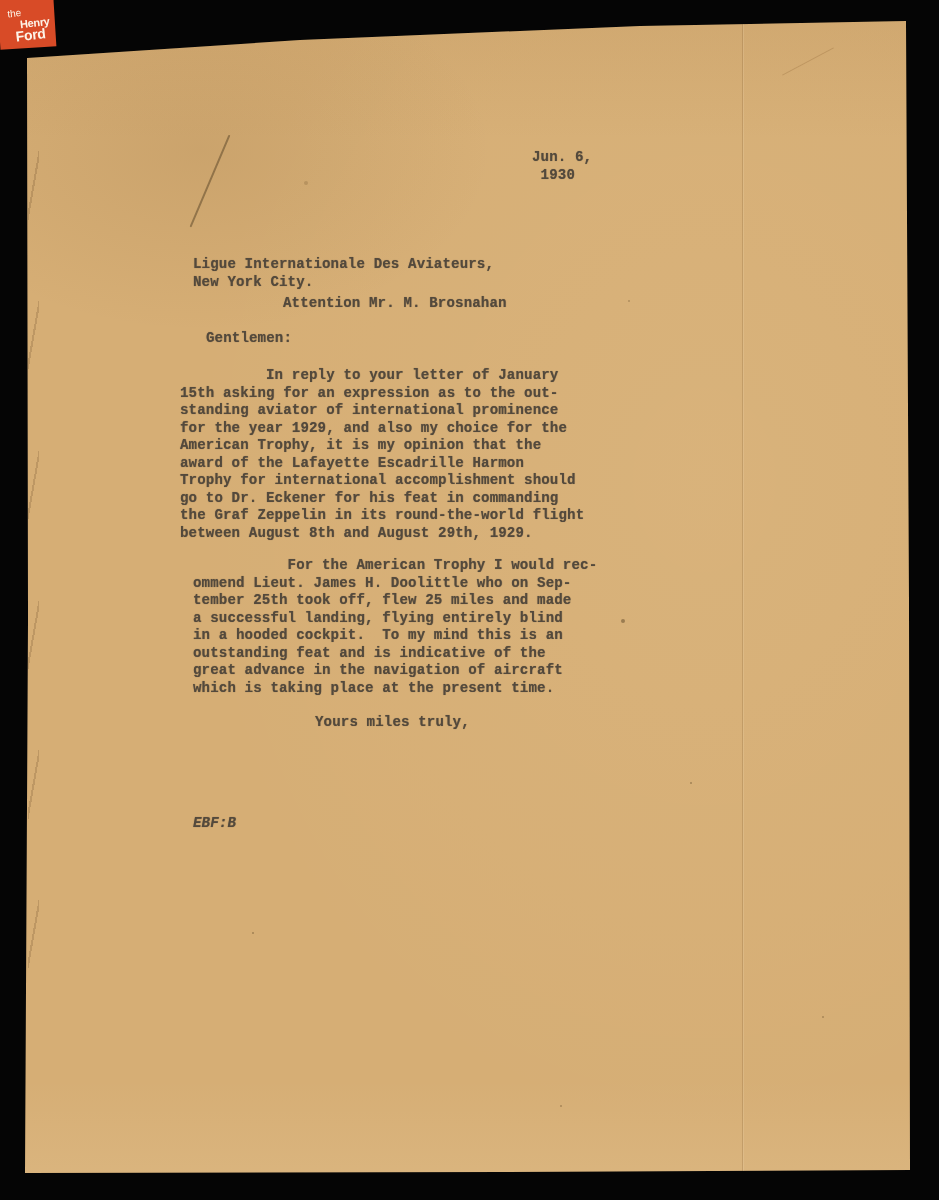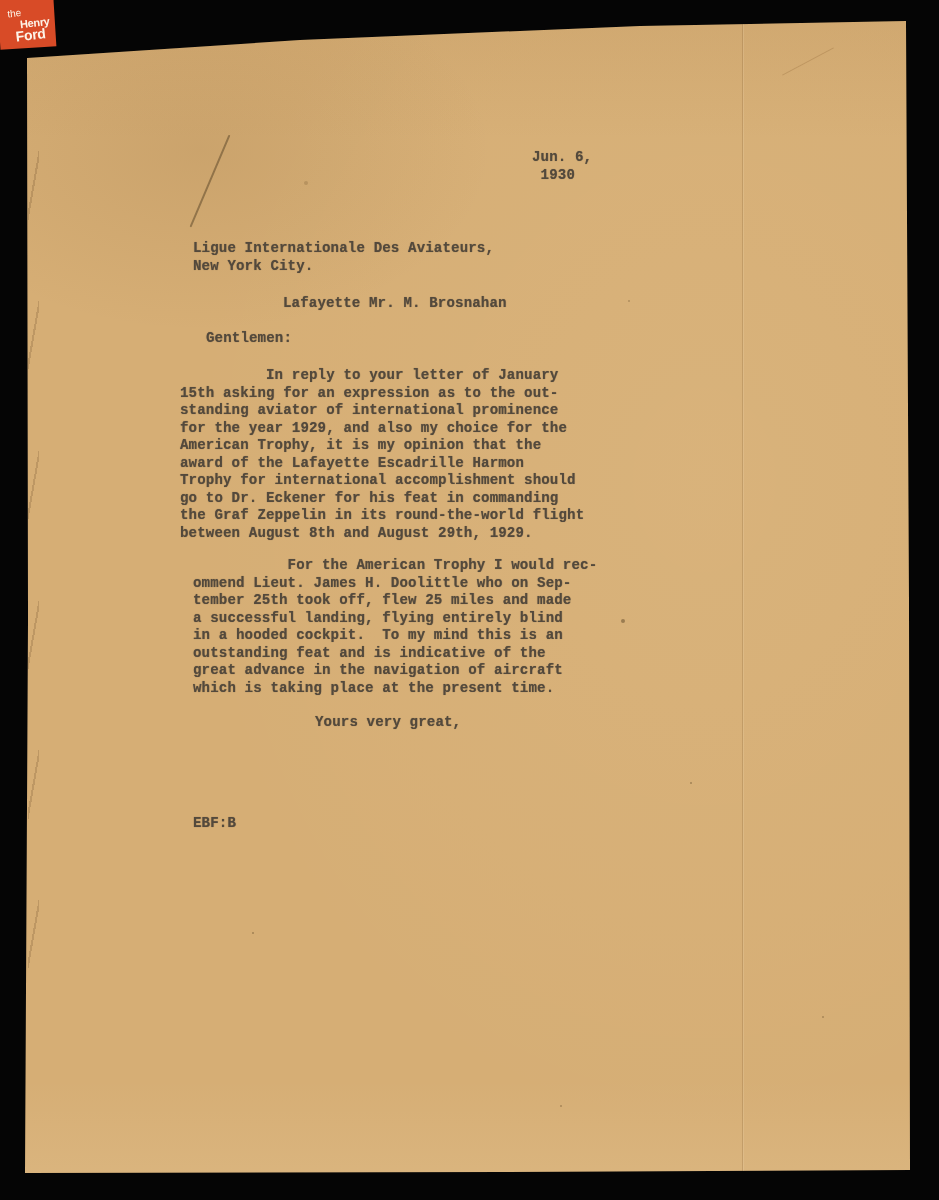--- a/index.html
+++ b/index.html
@@ -54,27 +54,27 @@
   }
   
   .typed{
     position:absolute;white-space:pre;
     font:700 14px/17.5px "Liberation Mono","DejaVu Sans Mono",monospace;
     color:#4a4238;letter-spacing:0.2px;
     text-shadow:0 0 1px rgba(74,66,56,0.55), 0.4px 0.4px 0 rgba(74,66,56,0.30);
     opacity:.93;
   }
   .date{left:532px;top:149px;}
-  .recipient{left:193px;top:240px;}
+  .recipient{left:193px;top:256px;}
   .attention{left:283px;top:295px;}
   .salutation{left:206px;top:330px;}
   .p1{left:180px;top:367px;}
   .p2{left:193px;top:557px;}
   .closing{left:315px;top:714px;}
-  .initials{left:193px;top:815px;}
+  .initials{left:193px;top:815px;font-style:italic;}
   
   .logo{
     position:absolute;left:-2px;top:-3px;width:56px;height:52px;
     background:#d84b27;transform:rotate(-3.5deg);transform-origin:12px 12px;
   }
   .logo span{position:absolute;color:#fdf4e8;transform:rotate(-3deg);}
   .logo-the{left:9px;top:12px;font:400 10px/10px "Liberation Sans",sans-serif;}
   .logo-henry{left:21px;top:22px;font:700 11px/11px "Liberation Sans",sans-serif;letter-spacing:-0.3px;}
   .logo-ford{left:16px;top:32px;font:700 14px/14px "Liberation Sans",sans-serif;letter-spacing:-0.3px;}
 </style>
@@ -88,41 +88,41 @@
     <div class="fold-line"></div>
     <div class="edge-marks"></div>
     <div class="pen-slash"></div>
     <div class="crease"></div>
     <div class="specks"></div>
 
     <div class="typed date">Jun. 6,
  1930</div>
     <div class="typed recipient">Ligue Internationale Des Aviateurs,
 New York City.</div>
-    <div class="typed attention">Lafayette Mr. M. Brosnahan</div>
+    <div class="typed attention">Attention Mr. M. Brosnahan</div>
     <div class="typed salutation">Gentlemen:</div>
     <div class="typed para p1">          In reply to your letter of January
 15th asking for an expression as to the out-
 standing aviator of international prominence
 for the year 1929, and also my choice for the
 American Trophy, it is my opinion that the
 award of the Lafayette Escadrille Harmon
 Trophy for international accomplishment should
 go to Dr. Eckener for his feat in commanding
 the Graf Zeppelin in its round-the-world flight
 between August 8th and August 29th, 1929.</div>
     <div class="typed para p2">           For the American Trophy I would rec-
 ommend Lieut. James H. Doolittle who on Sep-
 tember 25th took off, flew 25 miles and made
 a successful landing, flying entirely blind
 in a hooded cockpit.  To my mind this is an
 outstanding feat and is indicative of the
 great advance in the navigation of aircraft
 which is taking place at the present time.</div>
-    <div class="typed closing">Yours very great,</div>
+    <div class="typed closing">Yours miles truly,</div>
     <div class="typed initials">EBF:B</div>
   </div>
 
   <div class="logo">
     <span class="logo-the">the</span>
     <span class="logo-henry">Henry</span>
     <span class="logo-ford">Ford</span>
   </div>
 
 </div>

